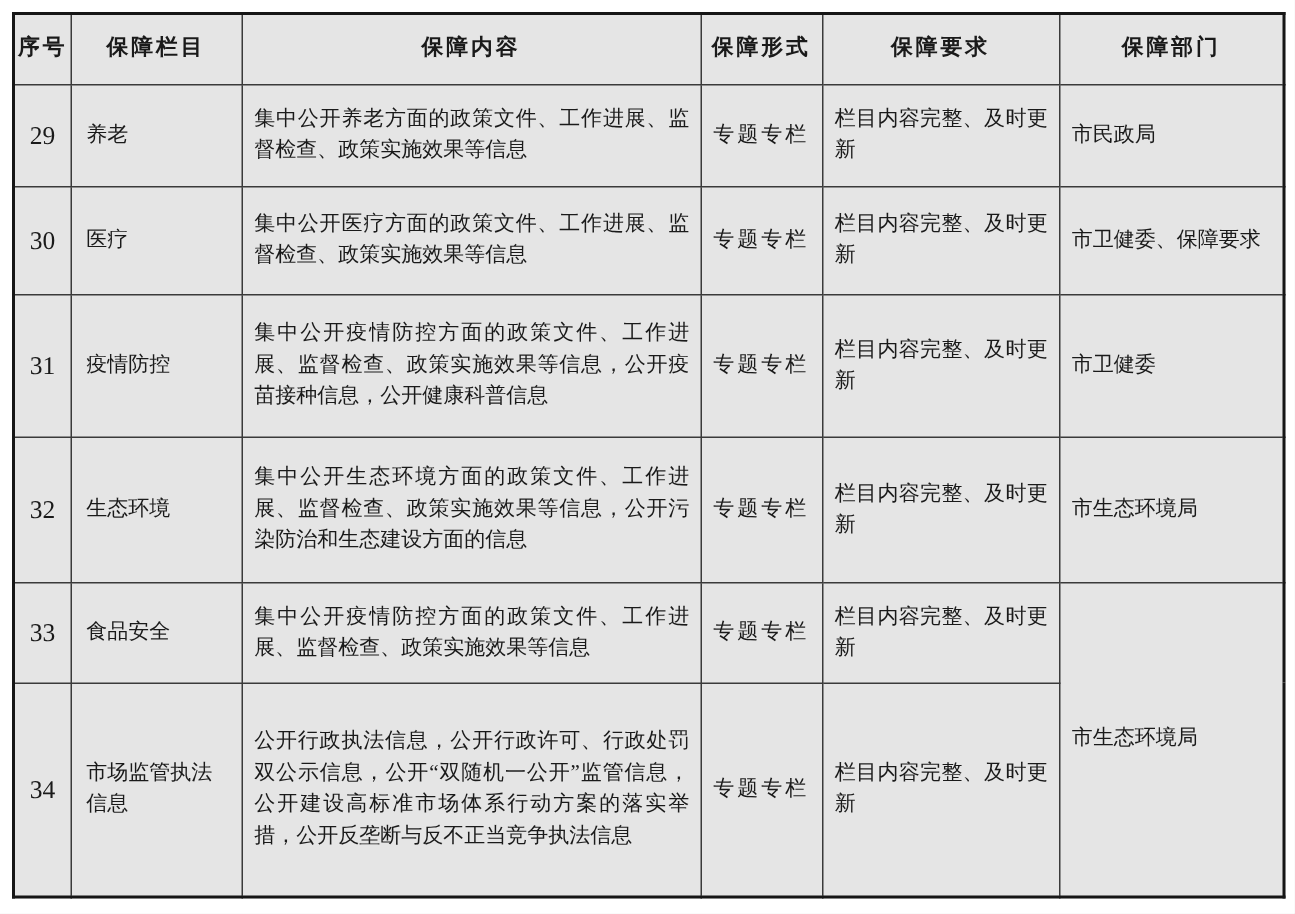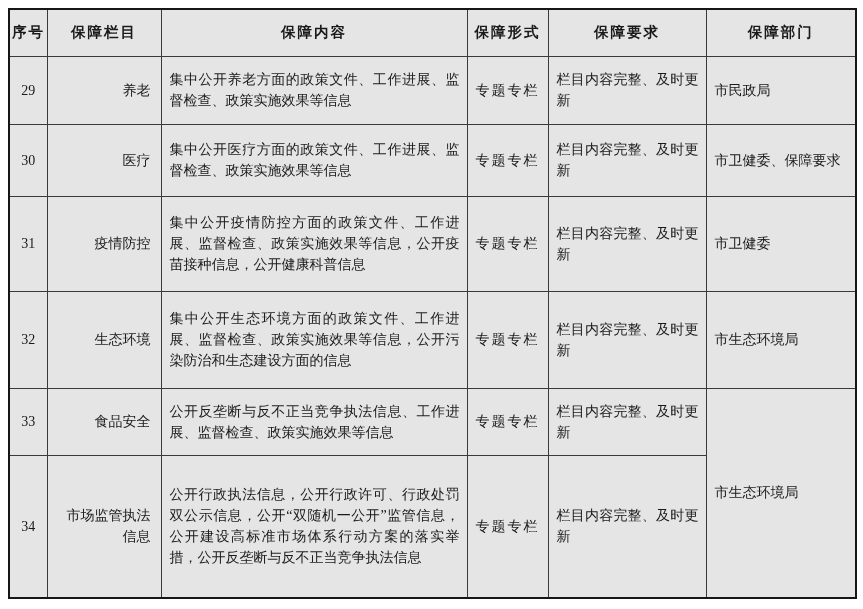--- a/index.html
+++ b/index.html
@@ -45,25 +45,25 @@
     font-weight: bold;
     font-size: 14.5px;
     text-align: center;
     letter-spacing: 2px;
     padding: 4px 2px;
     white-space: nowrap;
   }
   td.c-no {
     text-align: center;
     font-family: "Liberation Serif", "DejaVu Serif", serif;
-    font-size: 14px;
+    font-size: 17px;
     padding: 4px 2px;
   }
   td.c-category {
-    text-align: right;
+    text-align: left;
     padding-left: 10px;
     padding-right: 10px;
   }
   td.c-content {
     text-align: justify;
     text-justify: inter-character;
   }
   td.c-form {
     text-align: center;
     letter-spacing: 2px;
@@ -132,21 +132,21 @@
         <td class="c-no">32</td>
         <td class="c-category">生态环境</td>
         <td class="c-content">集中公开生态环境方面的政策文件、工作进展、监督检查、政策实施效果等信息，公开污染防治和生态建设方面的信息</td>
         <td class="c-form">专题专栏</td>
         <td class="c-requirement">栏目内容完整、及时更新</td>
         <td class="c-department">市生态环境局</td>
       </tr>
       <tr style="height:67px">
         <td class="c-no">33</td>
         <td class="c-category">食品安全</td>
-        <td class="c-content">公开反垄断与反不正当竞争执法信息、工作进展、监督检查、政策实施效果等信息</td>
+        <td class="c-content">集中公开疫情防控方面的政策文件、工作进展、监督检查、政策实施效果等信息</td>
         <td class="c-form">专题专栏</td>
         <td class="c-requirement">栏目内容完整、及时更新</td>
         <td class="c-department" rowspan="2">市生态环境局</td>
       </tr>
       <tr style="height:143px">
         <td class="c-no">34</td>
         <td class="c-category">市场监管执法信息</td>
         <td class="c-content">公开行政执法信息，公开行政许可、行政处罚双公示信息，公开“双随机一公开”监管信息，公开建设高标准市场体系行动方案的落实举措，公开反垄断与反不正当竞争执法信息</td>
         <td class="c-form">专题专栏</td>
         <td class="c-requirement">栏目内容完整、及时更新</td>

